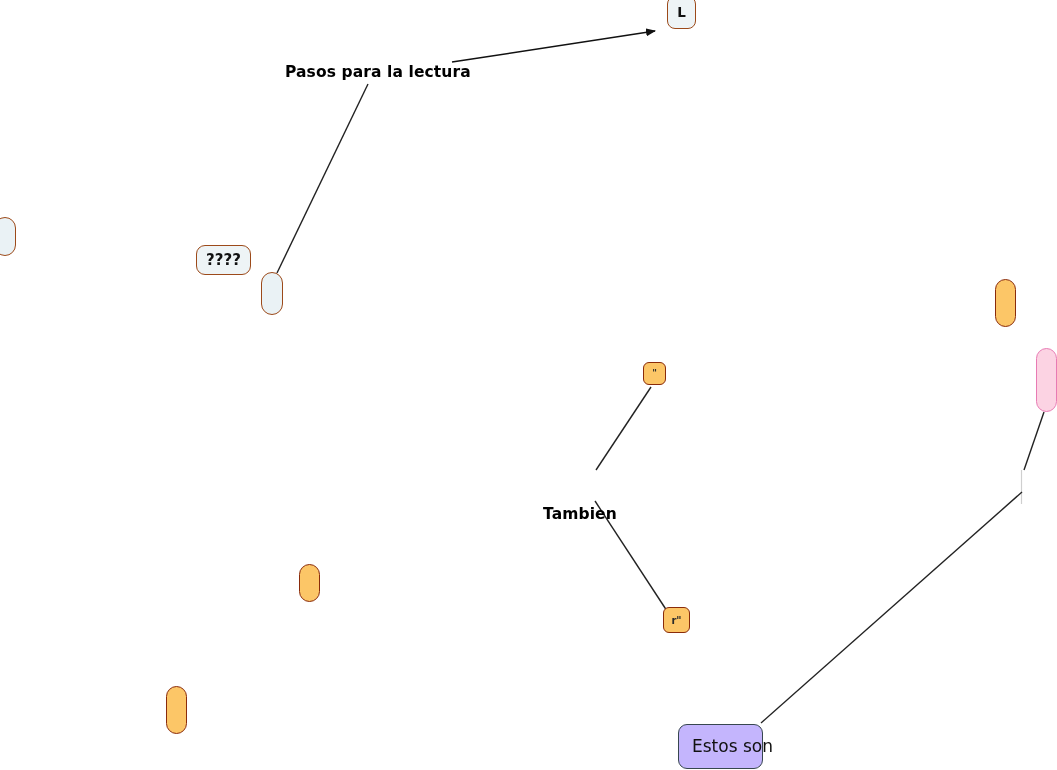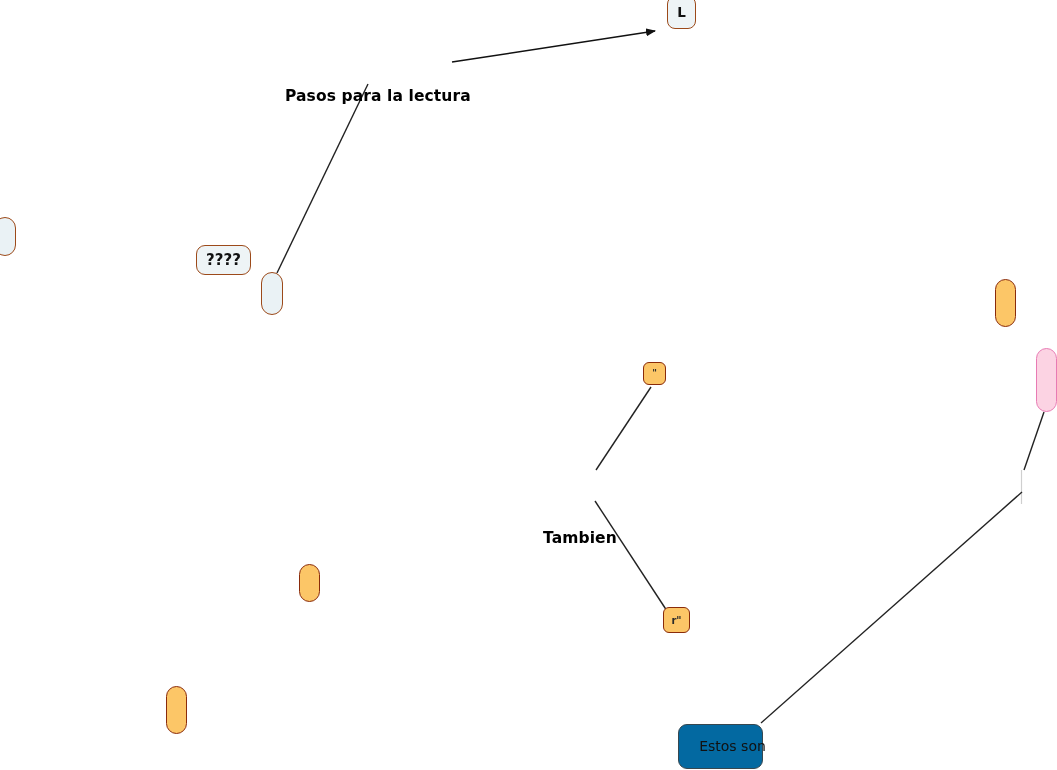--- a/index.html
+++ b/index.html
@@ -44,21 +44,20 @@
   }
   .rrect-sm {
     border-radius: 6px;
   }
   .label-free {
     position: absolute;
     font-weight: bold;
     color: #000000;
     white-space: nowrap;
     letter-spacing: 0.1px;
-    margin-top: 24px;
   }
   .lbl-pasos {
     left: 285px;
     top: 63px;
     font-size: 15.5px;
   }
   .lbl-tambien {
     left: 543px;
     top: 505px;
     font-size: 15.5px;
@@ -164,24 +163,24 @@
     border-radius: 6px;
     font-size: 10px;
     font-weight: bold;
     color: #2a2a2a;
   }
   #node-estos-son {
     left: 678px;
     top: 724px;
     width: 85px;
     height: 45px;
-    background: #0369a1;
+    background: #c4b5fd;
     border: 1.5px solid #37474f;
     border-radius: 9px;
-    font-size: 14px;
+    font-size: 17px;
     color: #111111;
     font-weight: normal;
     padding-left: 24px;
   }
 </style>
 </head>
 <body>
 
 <div id="canvas">
 

